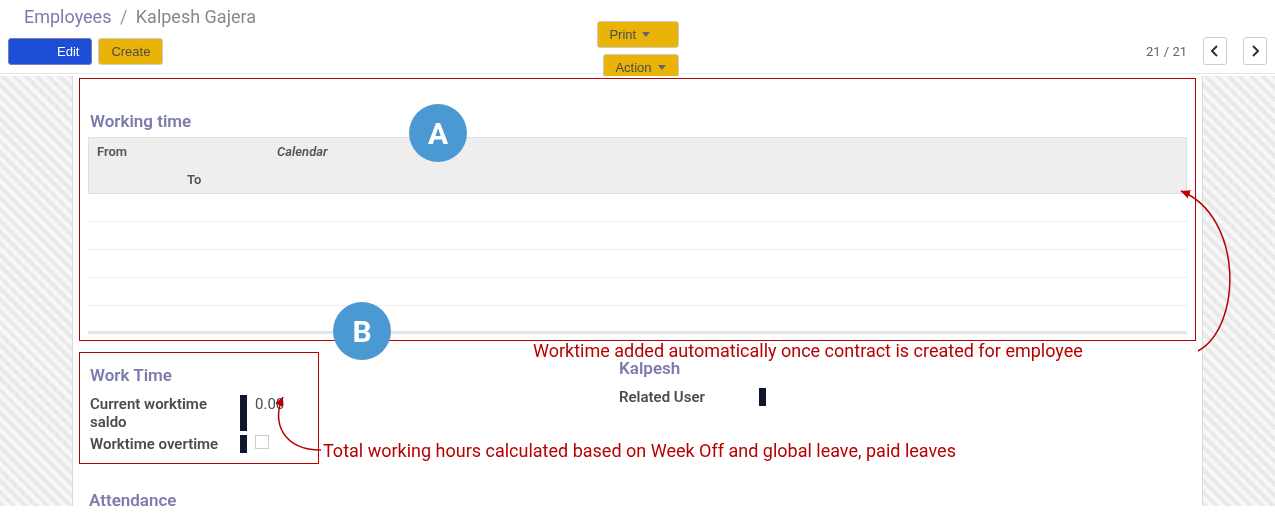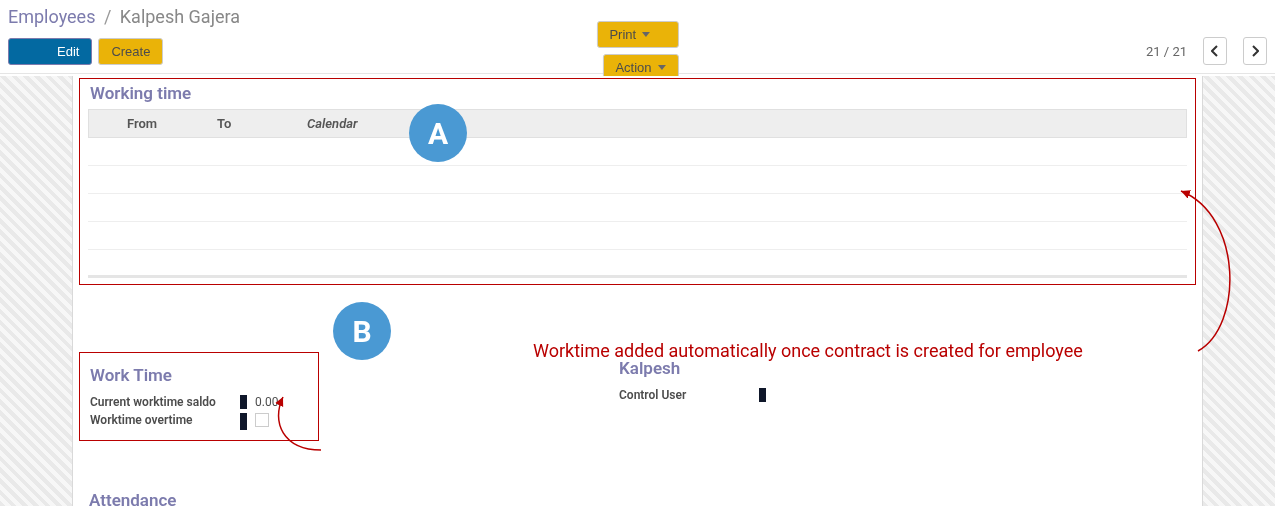--- a/index.html
+++ b/index.html
@@ -12,20 +12,21 @@
     position: relative;
   }
   .breadcrumb {
     padding: 6px 8px 6px 8px;
     font-size: 18px;
   }
   .breadcrumb a {
     color: #7c7bad;
     text-decoration: none;
     cursor: pointer;
+    margin-left: 16px;
   }
   .breadcrumb .sep {
     color: #999;
     margin: 0 4px;
   }
   .breadcrumb .current {
     color: #888;
   }
   .controlbar {
     display: flex;
@@ -39,21 +40,21 @@
     color: #4c4c4c;
     font-size: 13px;
     padding: 5px 12px;
     border-radius: 3px;
     cursor: pointer;
     display: inline-flex;
     align-items: center;
     gap: 4px;
   }
   .btn-primary {
-    background: #0369a1;
+    background: #1d4ed8;
     color: #fff;
     border-color: #7c7bad;
     padding-left: 48px;
   }
   .btn + .btn { margin-left: 6px; }
   .center-buttons {
     margin-left: auto;
     margin-right: auto;
     position: absolute;
     left: 50%;
@@ -117,55 +118,55 @@
     color: #7c7bad;
     font-size: 17px;
     font-weight: 600;
     padding: 6px 0 6px 0;
   }
   .working-time-box {
     position: absolute;
     left: 6px; right: 6px; top: 2px;
     padding-bottom: 6px;
   }
-  .working-time-box .section-title { padding-left: 10px; padding-top: 4px;}
+  .working-time-box .section-title { padding-left: 10px; padding-top: 4px; margin-top: 28px;}
   .wt-table {
     margin: 0 8px;
   }
   .wt-header {
     display: flex;
     background: #eee;
     border: 1px solid #e0e0e0;
     font-weight: 600;
     color: #555;
     font-size: 13px;
   }
   .wt-header .col { padding: 6px 8px; }
-  .col-from { width: 90px; margin-left: 30px; }
-  .col-to { width: 90px; }
+  .col-from { width: 90px; }
+  .col-to { width: 90px; margin-top: 28px; }
   .col-cal { flex: 1; font-style: italic; }
   .wt-row {
     border-bottom: 1px solid #eee;
     height: 28px;
   }
   .wt-row.last { border-bottom: 3px solid #e5e5e5; }
   .lower {
     position: absolute;
     left: 6px; right: 6px;
     top: 276px;
     display: flex;
     gap: 40px;
   }
   .work-time-box {
     width: 240px;
     padding: 6px 4px 10px 10px;
   }
   .kv {
     display: flex;
-    font-size: 12px;
+    font-size: 15px;
     margin-top: 4px;
   }
   .kv .k {
     width: 150px;
     font-weight: 600;
     color: #4c4c4c;
   }
   .kv .v {
     color: #4c4c4c;
     border-left: 7px solid #0f172a;
@@ -280,35 +281,36 @@
         </div>
         <div class="kv">
           <div class="k">Worktime overtime</div>
           <div class="v"><span class="checkbox"></span></div>
         </div>
       </div>
 
       <div class="status-block">
         <div class="section-title" style="padding-left:0;">Kalpesh</div>
         <div class="kv">
-          <div class="k" style="width:140px;">Control User</div>
+          <div class="k" style="width:140px;">Related User</div>
           <div class="v"></div>
         </div>
       </div>
     </div>
 
     <div class="attendance">
       <div class="section-title">Attendance</div>
 
     </div>
 
     <div class="marker" style="left:336px; top:28px;">A</div>
     <div class="marker" style="left:260px; top:226px;">B</div>
 
     <div class="annot" style="left:460px; top:264px;">Worktime added automatically once contract is created for employee</div>
+    <div class="annot" style="left:250px; top:364px;">Total working hours calculated based on Week Off and global leave, paid leaves</div>
 
     <svg class="arrow" style="left:1100px; top:110px;" width="80" height="180">
       <defs>
         <marker id="ah1" markerWidth="8" markerHeight="8" refX="6" refY="3" orient="auto">
           <path d="M0,0 L6,3 L0,6 Z" fill="#b90000"></path>
         </marker>
       </defs>
       <path d="M 25 165 C 70 140, 70 30, 8 5" stroke="#b90000" stroke-width="1.5" fill="none" marker-end="url(#ah1)"></path>
     </svg>
 

